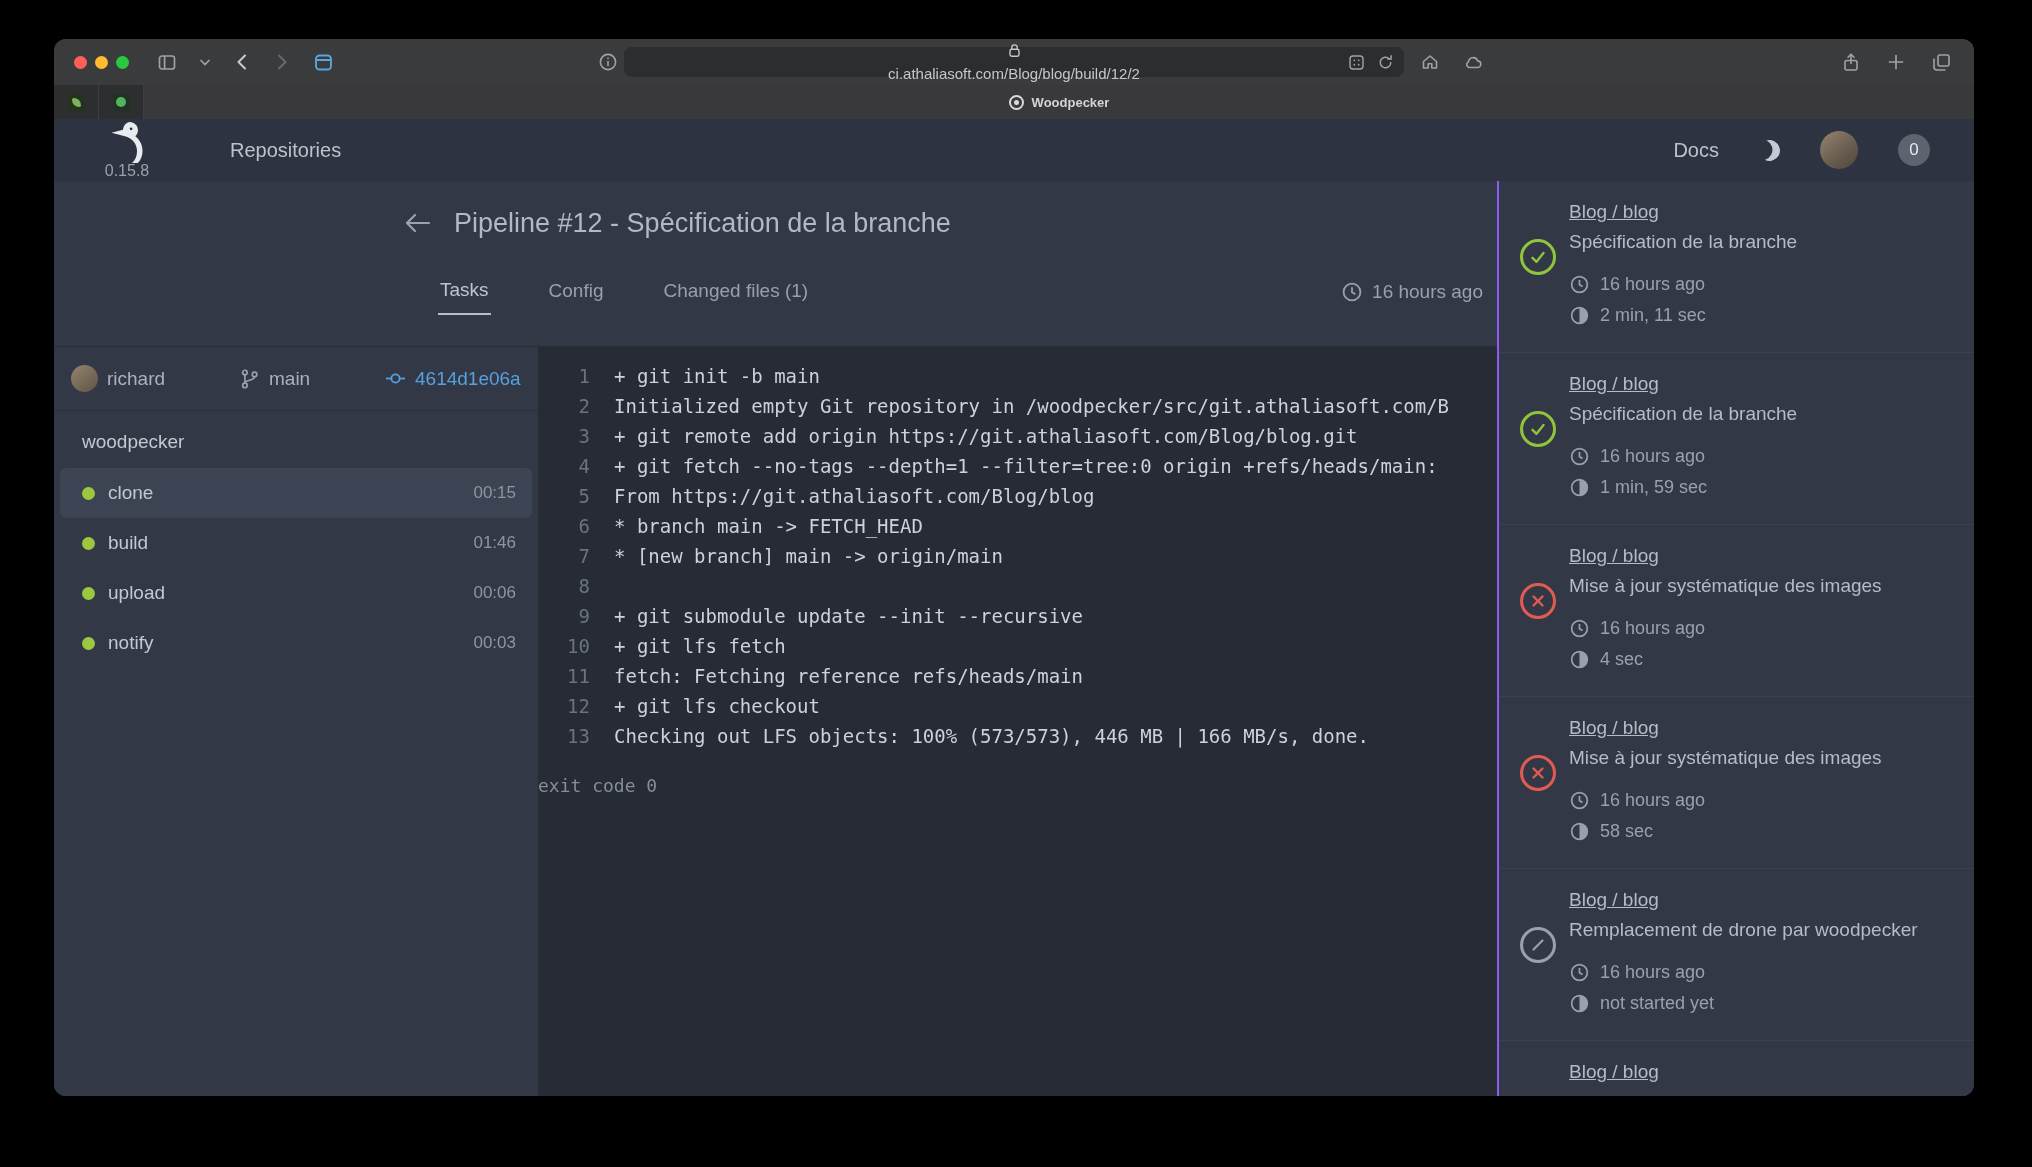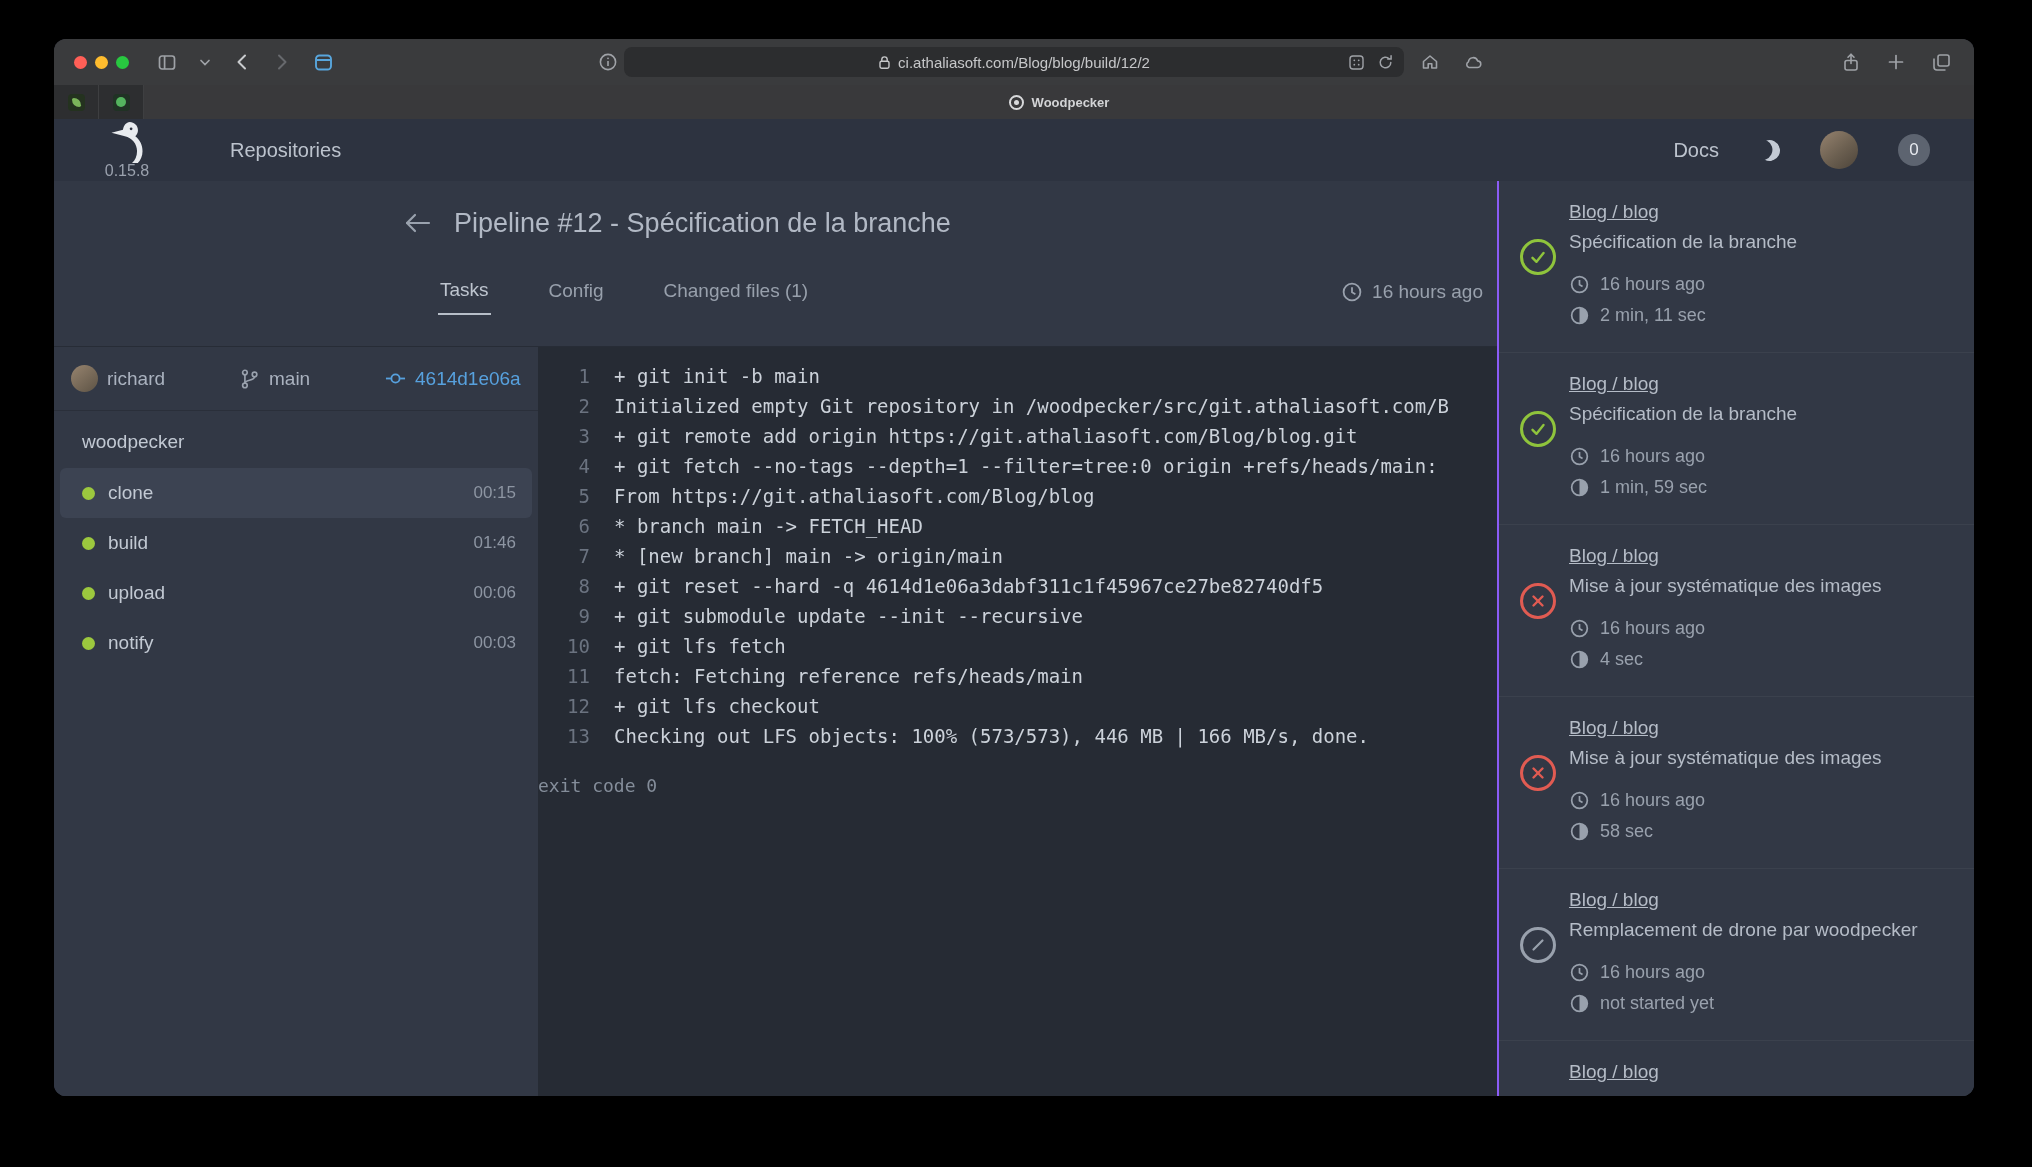--- a/index.html
+++ b/index.html
@@ -12,21 +12,21 @@
   .toolbar { position:relative; flex:0 0 46px; background:#3a3b3d; display:flex; align-items:center; }
   .lights { display:flex; gap:8px; padding-left:20px; }
   .light { width:13px; height:13px; border-radius:50%; }
   .light.red { background:#ff5f57; } .light.yellow { background:#febc2e; } .light.green { background:#28c840; }
   .tl-group { display:flex; align-items:center; gap:22px; margin-left:28px; }
   .ticon { display:flex; align-items:center; justify-content:center; color:#9fa2a7; }
   .ticon.bright { color:#c9cbce; } .ticon.dim { color:#67696d; } .ticon.blue { color:#58a6dd; }
   .ticon svg { display:block; }
   .urlfield { position:absolute; left:50%; top:8px; margin-left:-390px; width:780px; height:30px; background:#2c2d2f;
               border-radius:8px; display:flex; align-items:center; justify-content:center; gap:7px;
-              color:#c6c7c9; font-size:15px; }
+              color:#c6c7c9; font-size:15px;flex-direction:column; }
   .field-right { position:absolute; right:10px; top:0; height:30px; display:flex; gap:12px; align-items:center; color:#9fa2a7; }
   .abs-icon { position:absolute; top:13px; color:#9fa2a7; }
   .info-pos { left:calc(50% - 416px); }
   .home-pos { left:calc(50% + 406px); }
   .cloud-pos { left:calc(50% + 448px); }
   .right-group { position:absolute; right:0; top:0; height:46px; display:flex; align-items:center; gap:26px; padding-right:22px; }
 
   
   .tabstrip { flex:0 0 34px; background:#2d2e30; display:flex; }
   .pinned-tab { width:45px; display:flex; align-items:center; justify-content:center; border-right:1px solid #3e3f41; }
@@ -330,21 +330,21 @@
             </aside>
 
             <div class="log">
               <div class="log-row"><span class="log-num">1</span><span class="log-text">+ git init -b main</span></div>
               <div class="log-row"><span class="log-num">2</span><span class="log-text">Initialized empty Git repository in /woodpecker/src/git.athaliasoft.com/B</span></div>
               <div class="log-row"><span class="log-num">3</span><span class="log-text">+ git remote add origin https://git.athaliasoft.com/Blog/blog.git</span></div>
               <div class="log-row"><span class="log-num">4</span><span class="log-text">+ git fetch --no-tags --depth=1 --filter=tree:0 origin +refs/heads/main:</span></div>
               <div class="log-row"><span class="log-num">5</span><span class="log-text">From https://git.athaliasoft.com/Blog/blog</span></div>
               <div class="log-row"><span class="log-num">6</span><span class="log-text">* branch main -&gt; FETCH_HEAD</span></div>
               <div class="log-row"><span class="log-num">7</span><span class="log-text">* [new branch] main -&gt; origin/main</span></div>
-              <div class="log-row"><span class="log-num">8</span><span class="log-text">+ git reset --hard -q 4614d1e06a3dabf311c1f45967ce27be82740df5</span></div>
+              <div class="log-row"><span class="log-num">8</span></div>
               <div class="log-row"><span class="log-num">9</span><span class="log-text">+ git submodule update --init --recursive</span></div>
               <div class="log-row"><span class="log-num">10</span><span class="log-text">+ git lfs fetch</span></div>
               <div class="log-row"><span class="log-num">11</span><span class="log-text">fetch: Fetching reference refs/heads/main</span></div>
               <div class="log-row"><span class="log-num">12</span><span class="log-text">+ git lfs checkout</span></div>
               <div class="log-row"><span class="log-num">13</span><span class="log-text">Checking out LFS objects: 100% (573/573), 446 MB | 166 MB/s, done.</span></div>
               <div class="exit-code">exit code 0</div>
             </div>
 
           </div>
         </div>

